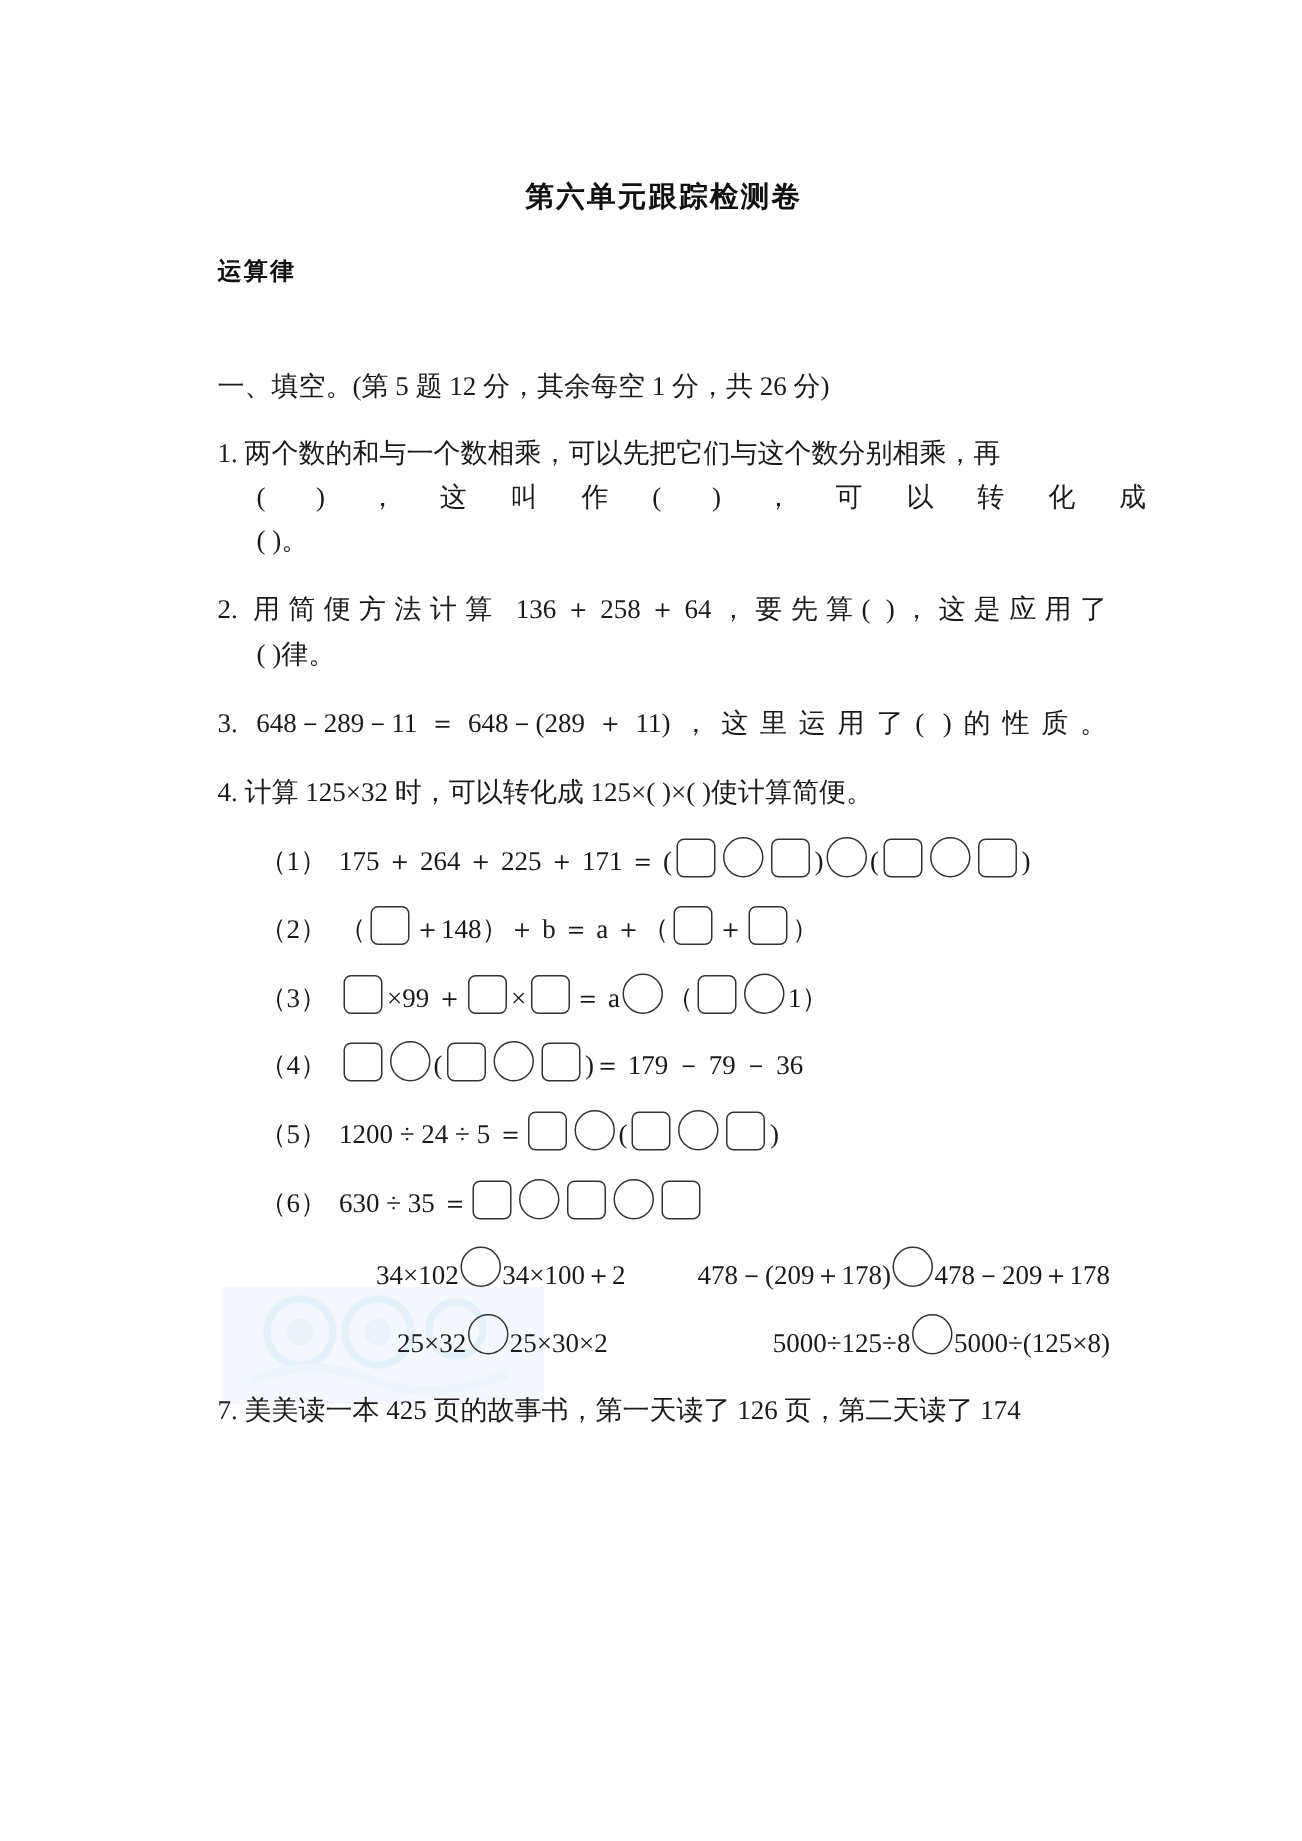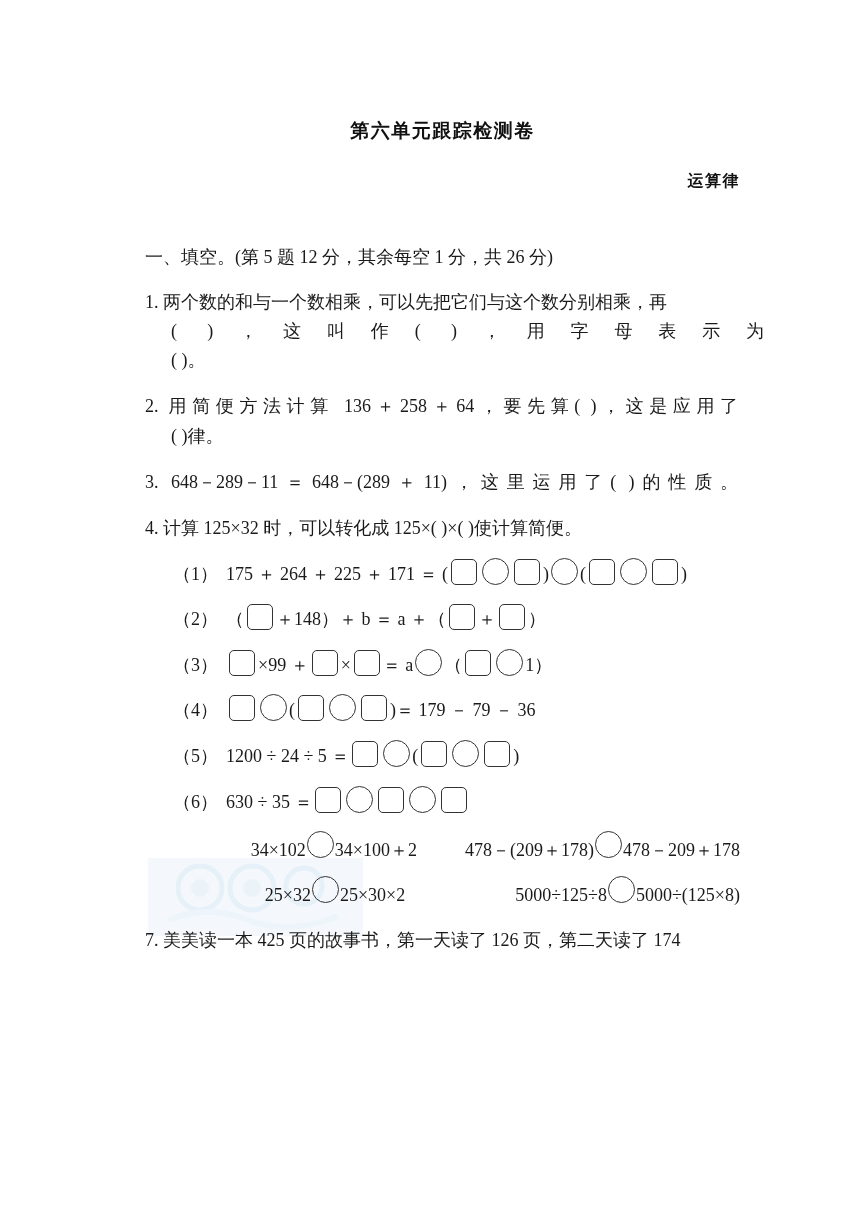--- a/index.html
+++ b/index.html
@@ -45,21 +45,21 @@
   .title {
     text-align: center;
     font-weight: bold;
     font-size: 19px;
     letter-spacing: 1.5px;
     margin-top: 118px;
     font-family: "DejaVu Sans", sans-serif;
     color: #111;
   }
   .subtitle {
-    text-align: right;
+    text-align: left;
     font-weight: bold;
     font-size: 16px;
     letter-spacing: 1.5px;
     margin-top: 27px;
     font-family: "DejaVu Sans", sans-serif;
     color: #111;
   }
 
   .section-head {
     font-size: 18px;
@@ -175,21 +175,21 @@
     <div class="section-head">一、填空。(第 5 题 12 分，其余每空 1 分，共 26 分)</div>
 
     <div class="q">
       <span class="q-line">
         <span class="num">1.</span>
         <span>两个数的和与一个数相乘，可以先把它们与这个数分别相乘，再</span>
       </span>
       <span class="q-line indent justify">
         <span>(</span>
         <span>)，这叫作(</span>
-        <span>)，用字母表示为</span>
+        <span>)，可以转化成</span>
       </span>
       <span class="q-line indent">(                        )。</span>
     </div>
 
     <div class="q">
       <span class="q-line justify">
         <span class="num">2.</span>
         <span>用简便方法计算 136＋258＋64，要先算(</span>
         <span>)，这是应用了</span>
       </span>

